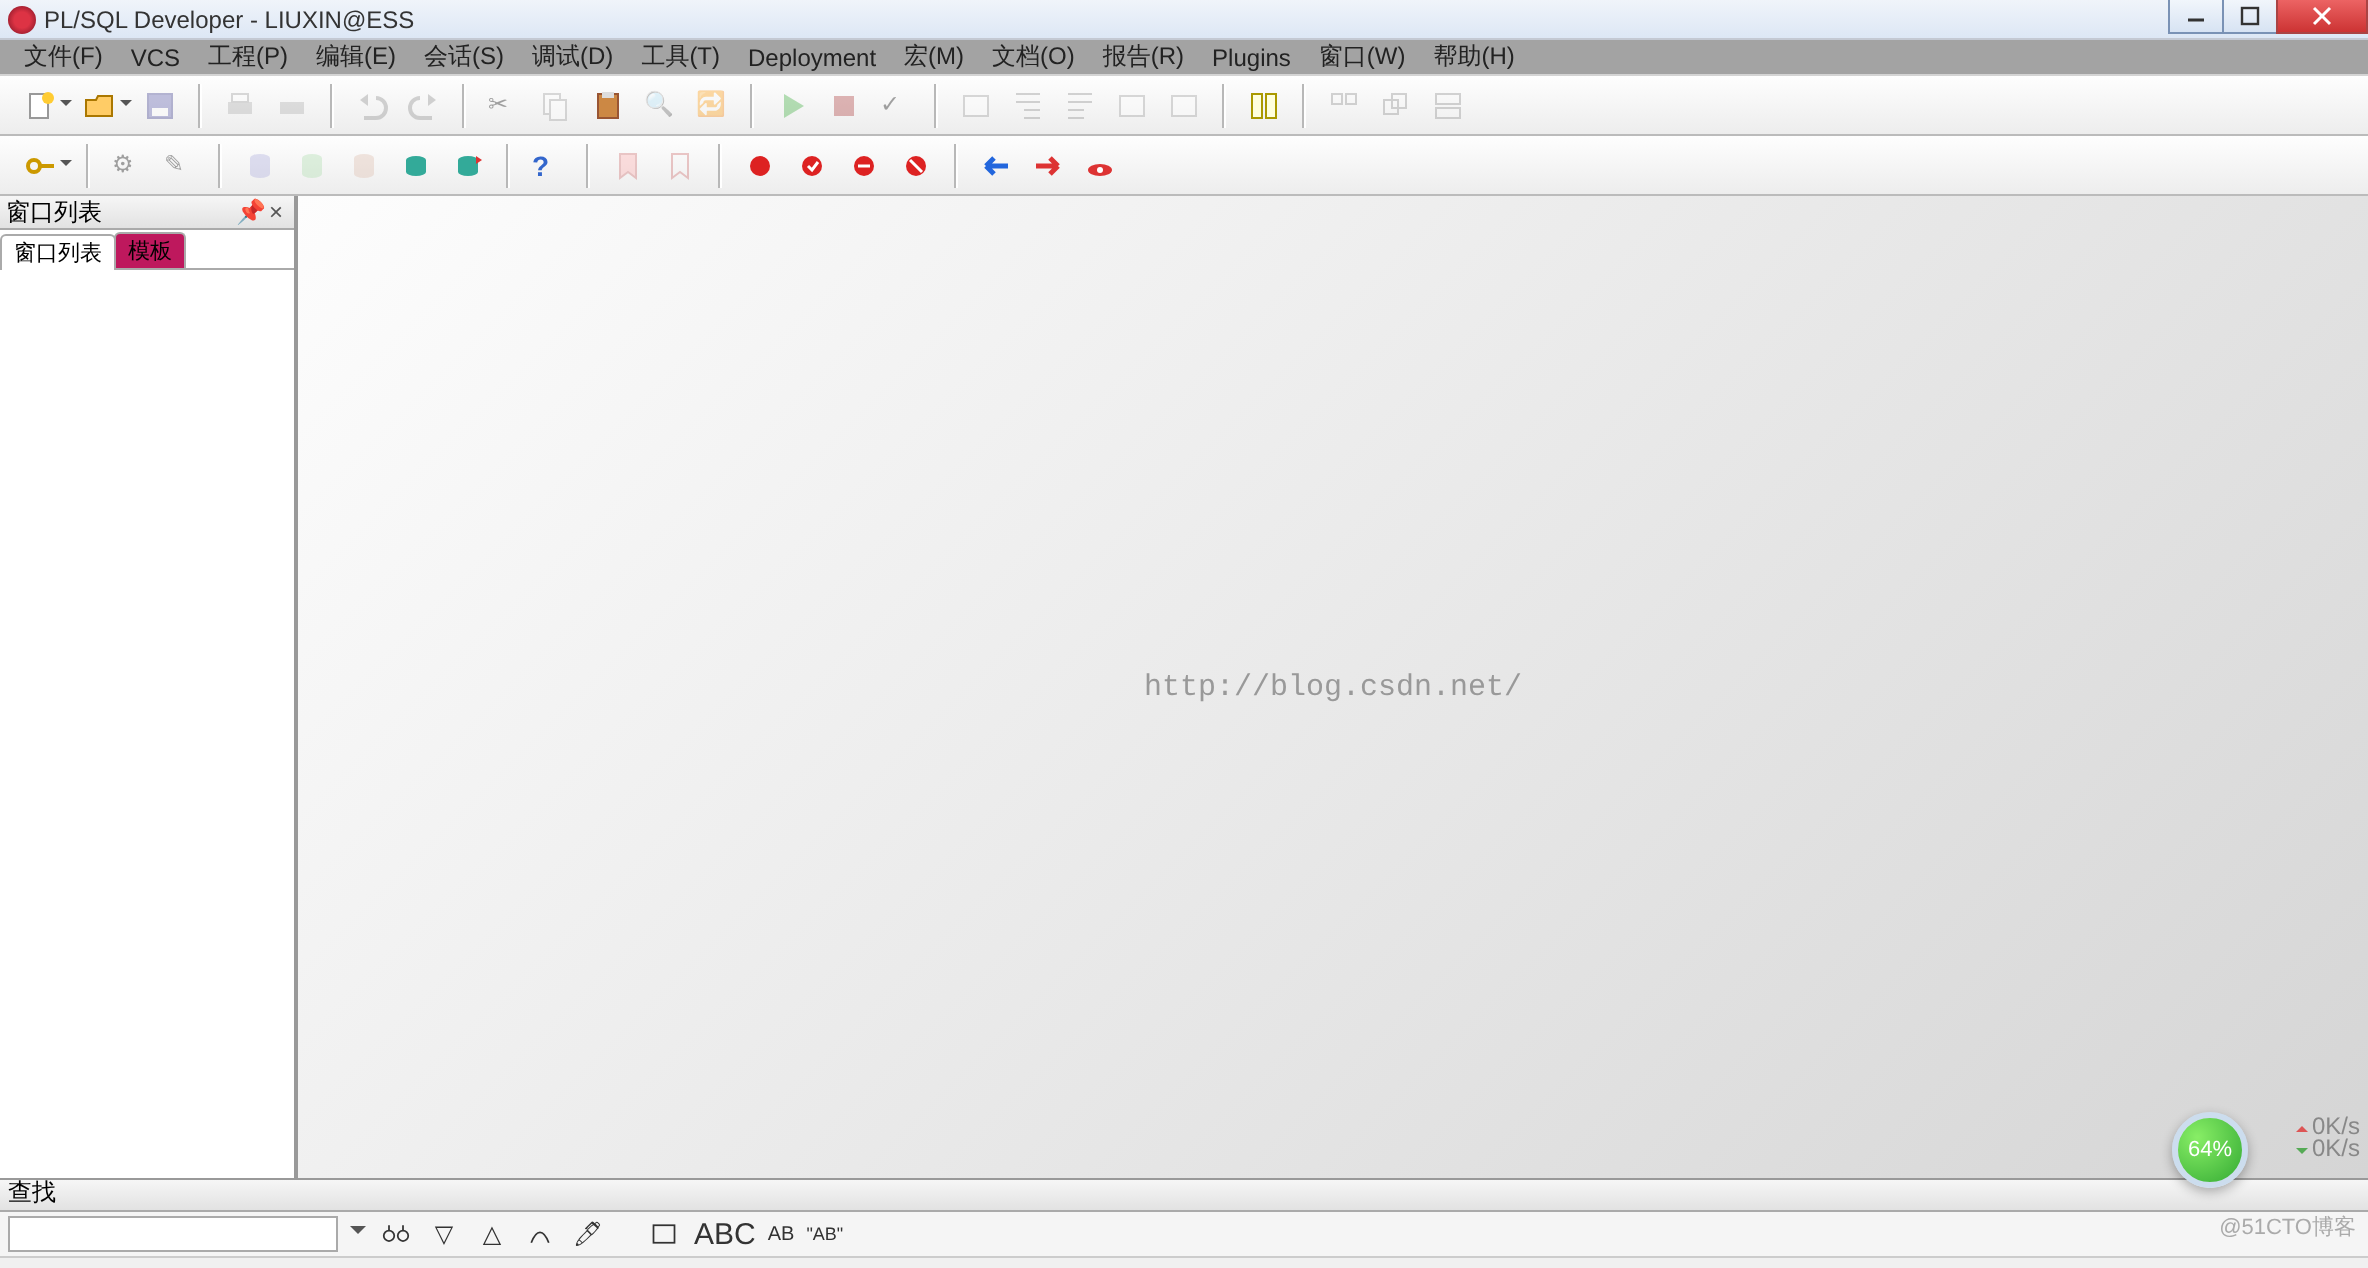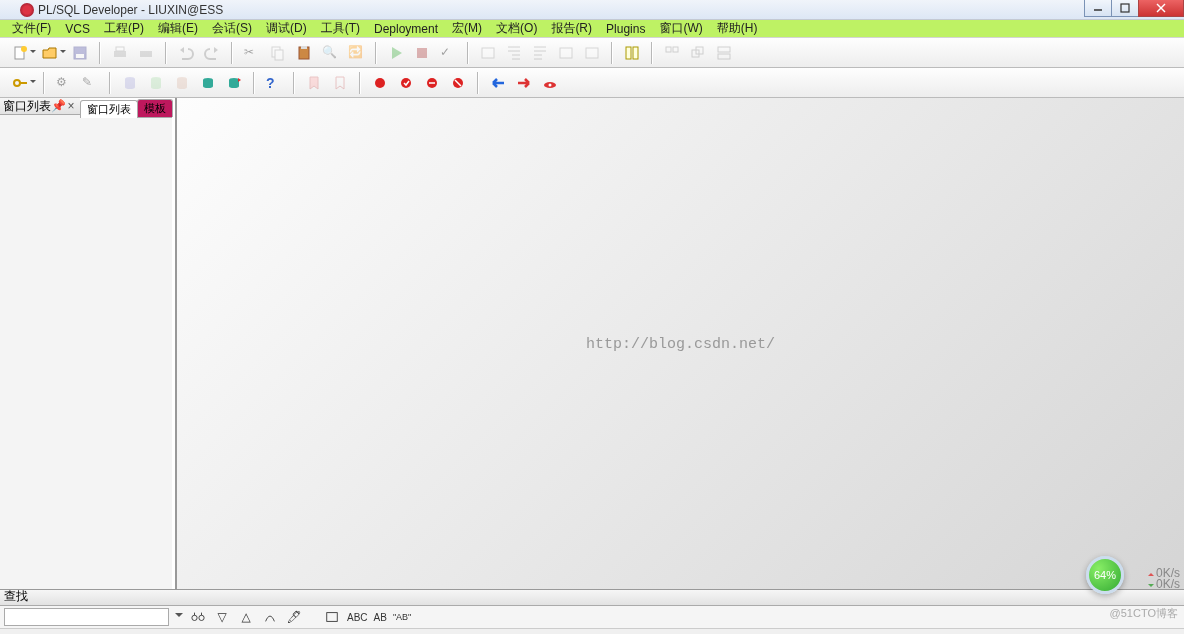--- a/index.html
+++ b/index.html
@@ -1,53 +1,53 @@
 <!DOCTYPE html>
 <html><head>
 <meta charset="utf-8">
 <style>
 *{box-sizing:border-box;margin:0;padding:0;font-family:"Microsoft YaHei",Tahoma,sans-serif;font-size:12px;user-select:none}
 body{width:1184px;height:634px;background:#fff;overflow:hidden;position:relative}
-.titlebar{height:20px;background:linear-gradient(#f0f4fa,#dde7f5);border-bottom:1px solid #c4c9d3;display:flex;align-items:center;padding-left:20px;position:relative}
+.titlebar{height:20px;background:linear-gradient(#f0f4fa,#dde7f5);border-bottom:1px solid #c4c9d3;display:flex;align-items:center;padding-left:4px;position:relative}
 .titlebar .app-icon{width:14px;height:14px;margin-right:4px;background:radial-gradient(circle,#d34 40%,#a23 70%);border-radius:50%}
 .titlebar .title{color:#333}
 .win-btns{position:absolute;right:0;top:-1px;display:flex}
 .win-btn{width:28px;height:18px;border:1px solid #7a92b5;border-top:none;display:flex;align-items:center;justify-content:center;background:linear-gradient(#f3f7fc,#d7e3f3);margin-left:-1px}
 .win-btn.close{width:46px;background:linear-gradient(#e66,#c33);border-color:#a44}
 .win-btn svg{width:10px;height:10px}
-.menubar{height:18px;background:#bef264;display:flex;align-items:center;padding-left:5px;border-bottom:1px solid #d4d4d4}
+.menubar{height:18px;background:#a3a3a3;display:flex;align-items:center;padding-left:5px;border-bottom:1px solid #d4d4d4}
 .menubar span{padding:0 7px;color:#222;cursor:default}
 .toolbar{height:30px;background:linear-gradient(#fefefe,#ededed);border-bottom:1px solid #bbb;display:flex;align-items:center;padding:0 4px}
 .tb-grp{display:flex;align-items:center;height:100%;padding:0 3px}
 .tb-sep{width:2px;height:22px;border-left:1px solid #b8b8b8;border-right:1px solid #fff;margin:0 3px}
 .tb-btn{width:22px;height:22px;display:flex;align-items:center;justify-content:center;margin:0 2px;border:1px solid transparent}
 .disabled{opacity:.35;pointer-events:none}
 .tb-btn svg,.tb-btn .ico{width:16px;height:16px}
 .drop-arrow{width:8px;height:22px;display:flex;align-items:center;justify-content:center;margin-left:-4px}
 .drop-arrow:before{content:"";border:3px solid transparent;border-top-color:#555}
 .main{display:flex;height:calc(100% - 20px - 18px - 30px - 30px - 17px - 20px - 8px);position:relative}
-.side-panel{width:176px;border-right:1px solid #999;display:flex;flex-direction:row;background:#f4f4f4}
+.side-panel{width:148px;border-right:1px solid #999;display:flex;flex-direction:column;background:#f4f4f4}
 .panel-hdr{height:17px;background:linear-gradient(#f6f6f6,#e2e2e2);border-bottom:1px solid #aaa;display:flex;align-items:center;padding:0 3px;justify-content:space-between;font-size:11px}
 .panel-hdr .pin-close{display:flex;gap:2px}
 .panel-hdr .pin-close span{width:12px;text-align:center;cursor:pointer;color:#555}
 .tabs{display:flex;background:#fff;height:20px;align-items:flex-end;border-bottom:1px solid #aaa}
 .tab{padding:1px 6px;border:1px solid #aaa;border-bottom:none;margin-right:-1px;background:#fff;border-top-left-radius:3px;border-top-right-radius:3px;font-size:11px;position:relative;top:1px}
 .tab.inactive{background:#be185d;top:0}
 .panel-body{flex:1;background:#fff}
 .editor{flex:1;background:linear-gradient(135deg,#fdfdfd 0%,#e5e5e5 60%,#d5d5d5 100%);position:relative;border-left:1px solid #999}
 .watermark{position:absolute;left:50%;top:50%;transform:translate(-50%,-50%);color:#999;font-family:Liberation Mono, monospace;font-size:15px}
 .search-hdr{height:17px;background:linear-gradient(#f6f6f6,#e2e2e2);border-top:1px solid #999;border-bottom:1px solid #aaa;display:flex;align-items:flex-end;padding:0 4px;font-size:11px}
 .search-bar{height:22px;display:flex;align-items:center;padding:2px 4px;background:#f5f5f5;gap:6px}
 .search-bar input{width:165px;height:18px;border:1px solid #aaa;padding:0 3px;font-size:11px}
 .search-bar .sdrop{width:8px;display:flex;align-items:center}
 .search-bar .sdrop:before{content:"";border:4px solid transparent;border-top-color:#555}
 .sb-btn{width:18px;height:18px;display:flex;align-items:center;justify-content:center;color:#333}
 .statusbar{height:8px;background:#f0f0f0;border-top:1px solid #ccc}
 .badge{position:absolute;right:60px;bottom:40px;width:38px;height:38px;border-radius:50%;background:radial-gradient(circle at 30% 30%,#8e6,#3a3);border:3px solid #cde;display:flex;align-items:center;justify-content:center;color:#fff;font-weight:normal;font-size:11px;box-shadow:0 2px 6px rgba(0,0,0,.3)}
-.netstat{position:absolute;right:4px;bottom:44px;font-size:9px;color:#888;text-align:center;line-height:11px}
+.netstat{position:absolute;right:4px;bottom:54px;font-size:9px;color:#888;text-align:center;line-height:11px}
 .netstat .up:before{content:"";display:inline-block;border:3px solid transparent;border-bottom-color:#d55;margin-right:2px;vertical-align:1px}
 .netstat .dn:before{content:"";display:inline-block;border:3px solid transparent;border-top-color:#5a5;margin-right:2px;vertical-align:-2px}
 .wm-br{position:absolute;right:6px;bottom:13px;color:#aaa;font-size:11px}
 </style>
 </head>
 <body>
 
 <div class="titlebar">
   <div class="app-icon"></div>
   <div class="title">PL/SQL Developer - LIUXIN@ESS</div>
@@ -400,21 +400,21 @@
         <path d="M3 13c3-8 7-8 10 0" stroke="#333" fill="none"></path>
       </svg>
     </div>
   <div class="sb-btn">🖊</div>
   <div style="width:8px"></div>
   <div class="sb-btn">
       <svg width="14" height="14" viewBox="0 0 16 16">
         <rect x="2" y="3" width="12" height="10" stroke="#333" fill="none"></rect>
       </svg>
     </div>
-  <div class="sb-btn" style="font-size:10px;width:auto">ABC</div>
+  <div class="sb-btn" style="font-size:15px;width:auto">ABC</div>
   <div class="sb-btn" style="font-size:10px;width:auto;">AB</div>
   <div class="sb-btn" style="font-size:9px;width:auto">"AB"</div>
 </div>
 
 <div class="statusbar"></div>
 
 <div class="badge">64%</div>
 <div class="netstat">
   <div class="up">0K/s</div>
   <div class="dn">0K/s</div>

